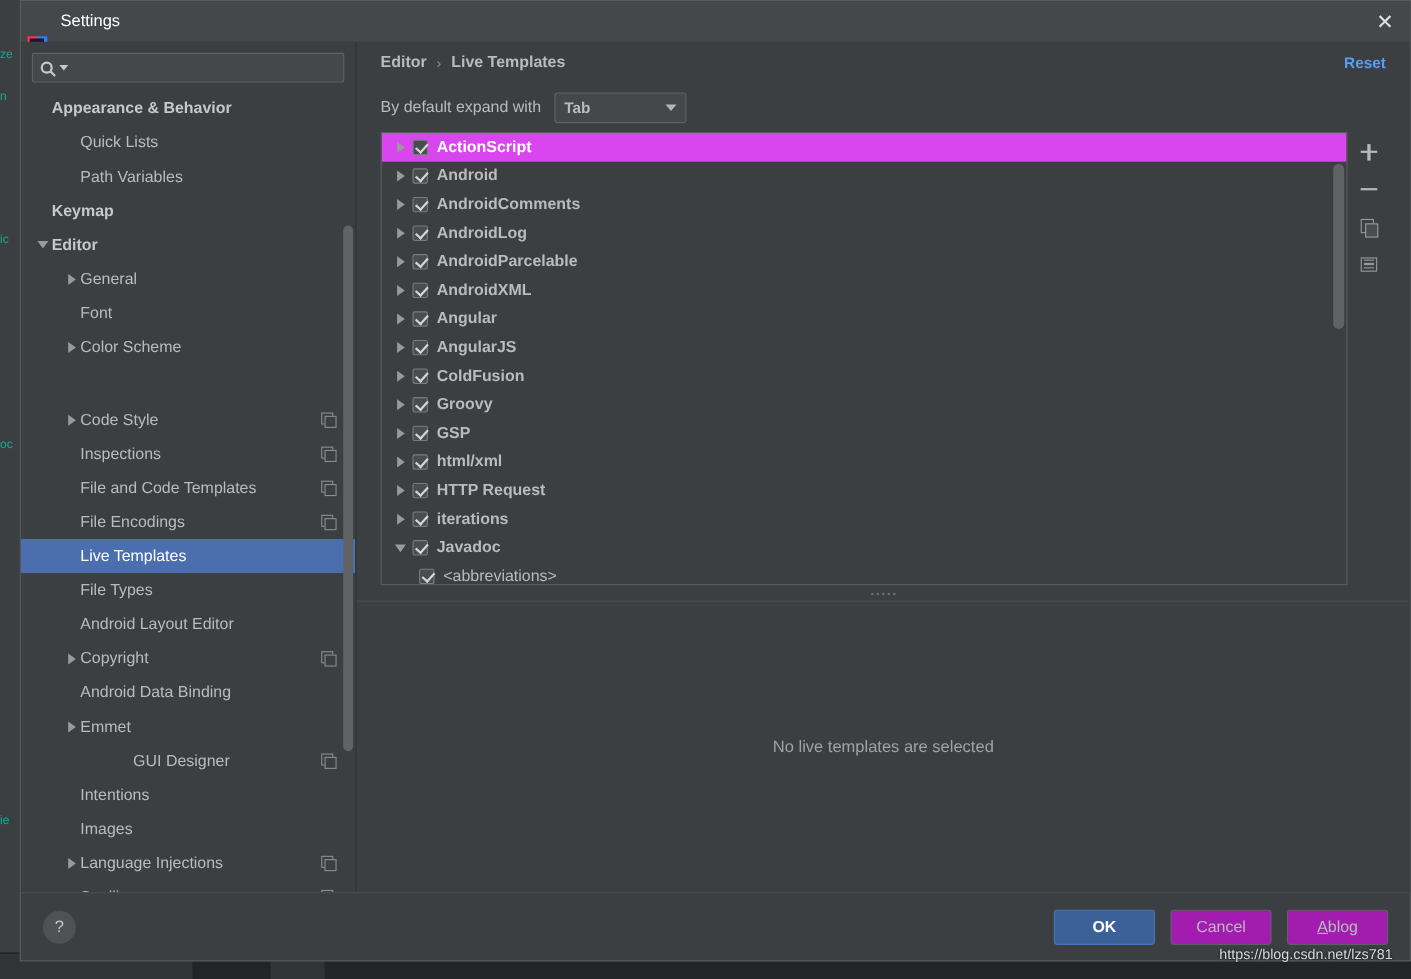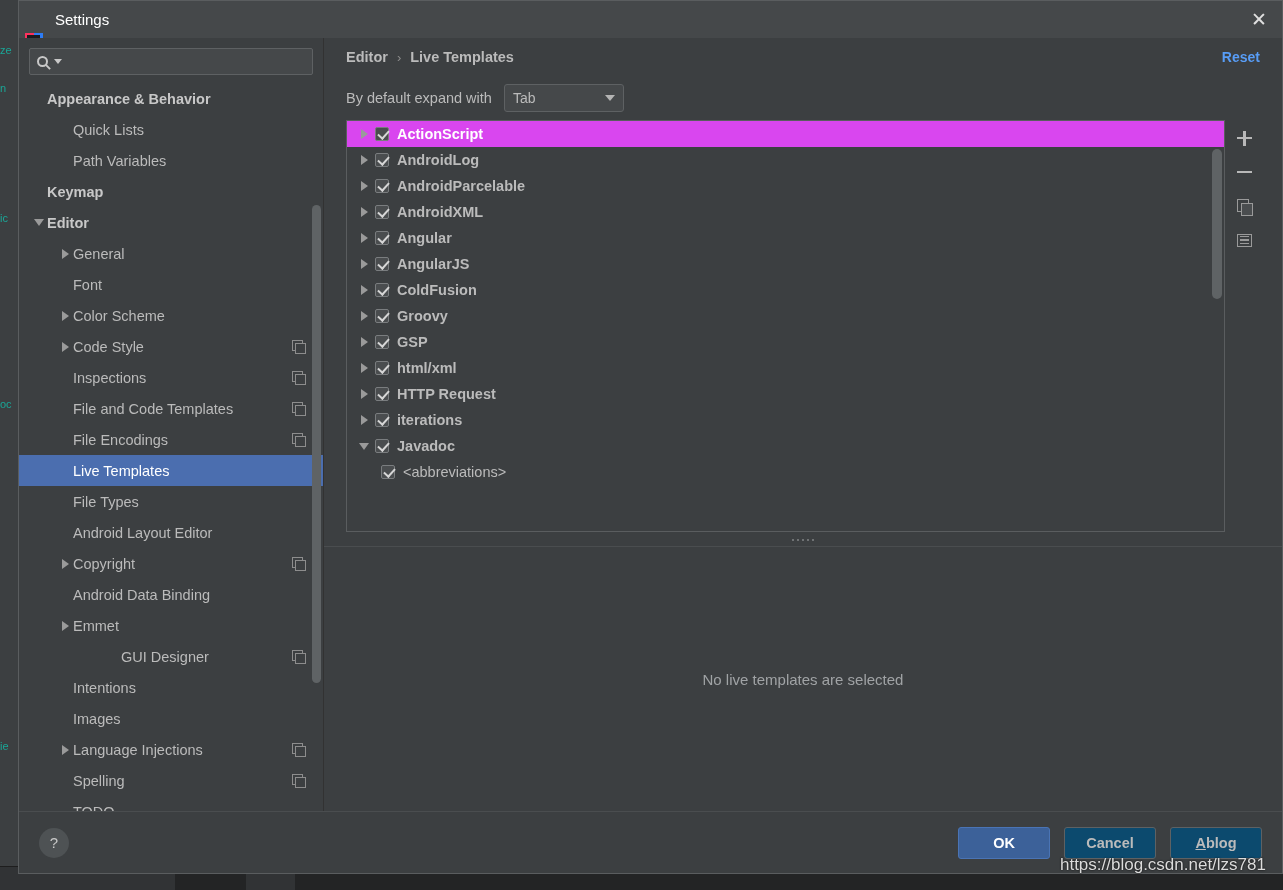--- a/index.html
+++ b/index.html
@@ -158,21 +158,21 @@
   .expand-row {
     height: 44px; flex: 0 0 44px; display: flex; align-items: center; padding: 0 22px;
     gap: 12px;
   }
   .expand-row .lbl { color: #bbbbbb; font-size: 14.5px; font-family: "Liberation Sans", sans-serif; }
   .combo {
     width: 120px; height: 28px; background: #45484a; border: 1px solid #5e6163;
     border-radius: 3px; display: flex; align-items: center; padding: 0 8px;
     cursor: pointer;
   }
-  .combo .val { color: #bbbbbb; font-size: 14px; font-family: "Liberation Sans", sans-serif; }
+  .combo .val { color: #bbbbbb; font-size: 14px; font-family: "Liberation Sans", sans-serif; font-weight: bold; }
   .combo .cb-arrow {
     margin-left: auto; width: 0; height: 0;
     border-left: 5px solid transparent; border-right: 5px solid transparent;
     border-top: 6px solid #b4b4b4;
   }
 
   
   .tpl-area { padding: 0 22px; display: flex; }
   .tpl-panel {
     width: 893px; height: 412px; background: #3c3f41;
@@ -267,28 +267,28 @@
   .help-btn {
     width: 30px; height: 30px; border-radius: 50%; background: #4e5254;
     display: flex; align-items: center; justify-content: center; cursor: pointer;
     color: #c8c8c8; font-size: 15px; font-family: "Liberation Sans", sans-serif;
   }
   .footer .btns { margin-left: auto; display: flex; gap: 14px; }
   .btn {
     min-width: 92px; height: 32px; border-radius: 3px;
     display: flex; align-items: center; justify-content: center; cursor: pointer;
     font-size: 14.5px; font-family: "Liberation Sans", sans-serif;
-    border: 1px solid #5e6163; background: #0c4a6e; color: #bbbbbb; font-weight: bold;
+    border: 1px solid #5e6163; background: #a21caf; color: #bbbbbb;
   }
   .btn.primary { background: #3c6199; border-color: #4a74b5; color: #ffffff; font-weight: bold; }
   .btn .mnem { text-decoration: underline; }
 
   .watermark {
     position: absolute; right: 16px; bottom: -2px;
-    color: #dcdcdc; font-size: 17px; font-family: "Liberation Sans", sans-serif;
+    color: #dcdcdc; font-size: 13px; font-family: "Liberation Sans", sans-serif;
     pointer-events: none; text-shadow: 0 0 2px #000;
   }
 </style>
 </head>
 <body>
 
 <div id="ide-backdrop">
   <div class="ide-left-strip"></div>
   <div class="ide-ghost-text" style="top:44px;">ze</div>
   <div class="ide-ghost-text" style="top:82px;">n</div>
@@ -359,21 +359,21 @@
             <div class="tree-row" style="padding-left: 38px;">
               <span class="twisty"></span>
               <span class="label">Font</span>
             </div>
             <div class="tree-row" style="padding-left: 38px;">
               <span class="twisty">
                 <span class="arrow-right"></span>
               </span>
               <span class="label">Color Scheme</span>
             </div>
-            <div class="tree-row" style="padding-left: 38px;">
+            <div class="tree-row" style="padding-left: 38px; margin-top: 35px;">
               <span class="twisty">
                 <span class="arrow-right"></span>
               </span>
               <span class="label">Code Style</span>
               <span class="copy-badge"></span>
             </div>
             <div class="tree-row" style="padding-left: 38px;">
               <span class="twisty"></span>
               <span class="label">Inspections</span>
               <span class="copy-badge"></span>
@@ -474,20 +474,34 @@
 
       <div class="tpl-area">
         <div class="tpl-panel">
           <div class="tpl-list" id="templates-list">
               <div class="tpl-row selected">
                 <span class="twisty">
                   <span class="arrow-right"></span>
                 </span>
                 <span class="chk checked"></span>
                 <span class="name">ActionScript</span>
+              </div>
+              <div class="tpl-row">
+                <span class="twisty">
+                  <span class="arrow-right"></span>
+                </span>
+                <span class="chk checked"></span>
+                <span class="name">Android</span>
+              </div>
+              <div class="tpl-row">
+                <span class="twisty">
+                  <span class="arrow-right"></span>
+                </span>
+                <span class="chk checked"></span>
+                <span class="name">AndroidComments</span>
               </div>
               <div class="tpl-row">
                 <span class="twisty">
                   <span class="arrow-right"></span>
                 </span>
                 <span class="chk checked"></span>
                 <span class="name">AndroidLog</span>
               </div>
               <div class="tpl-row">
                 <span class="twisty">

